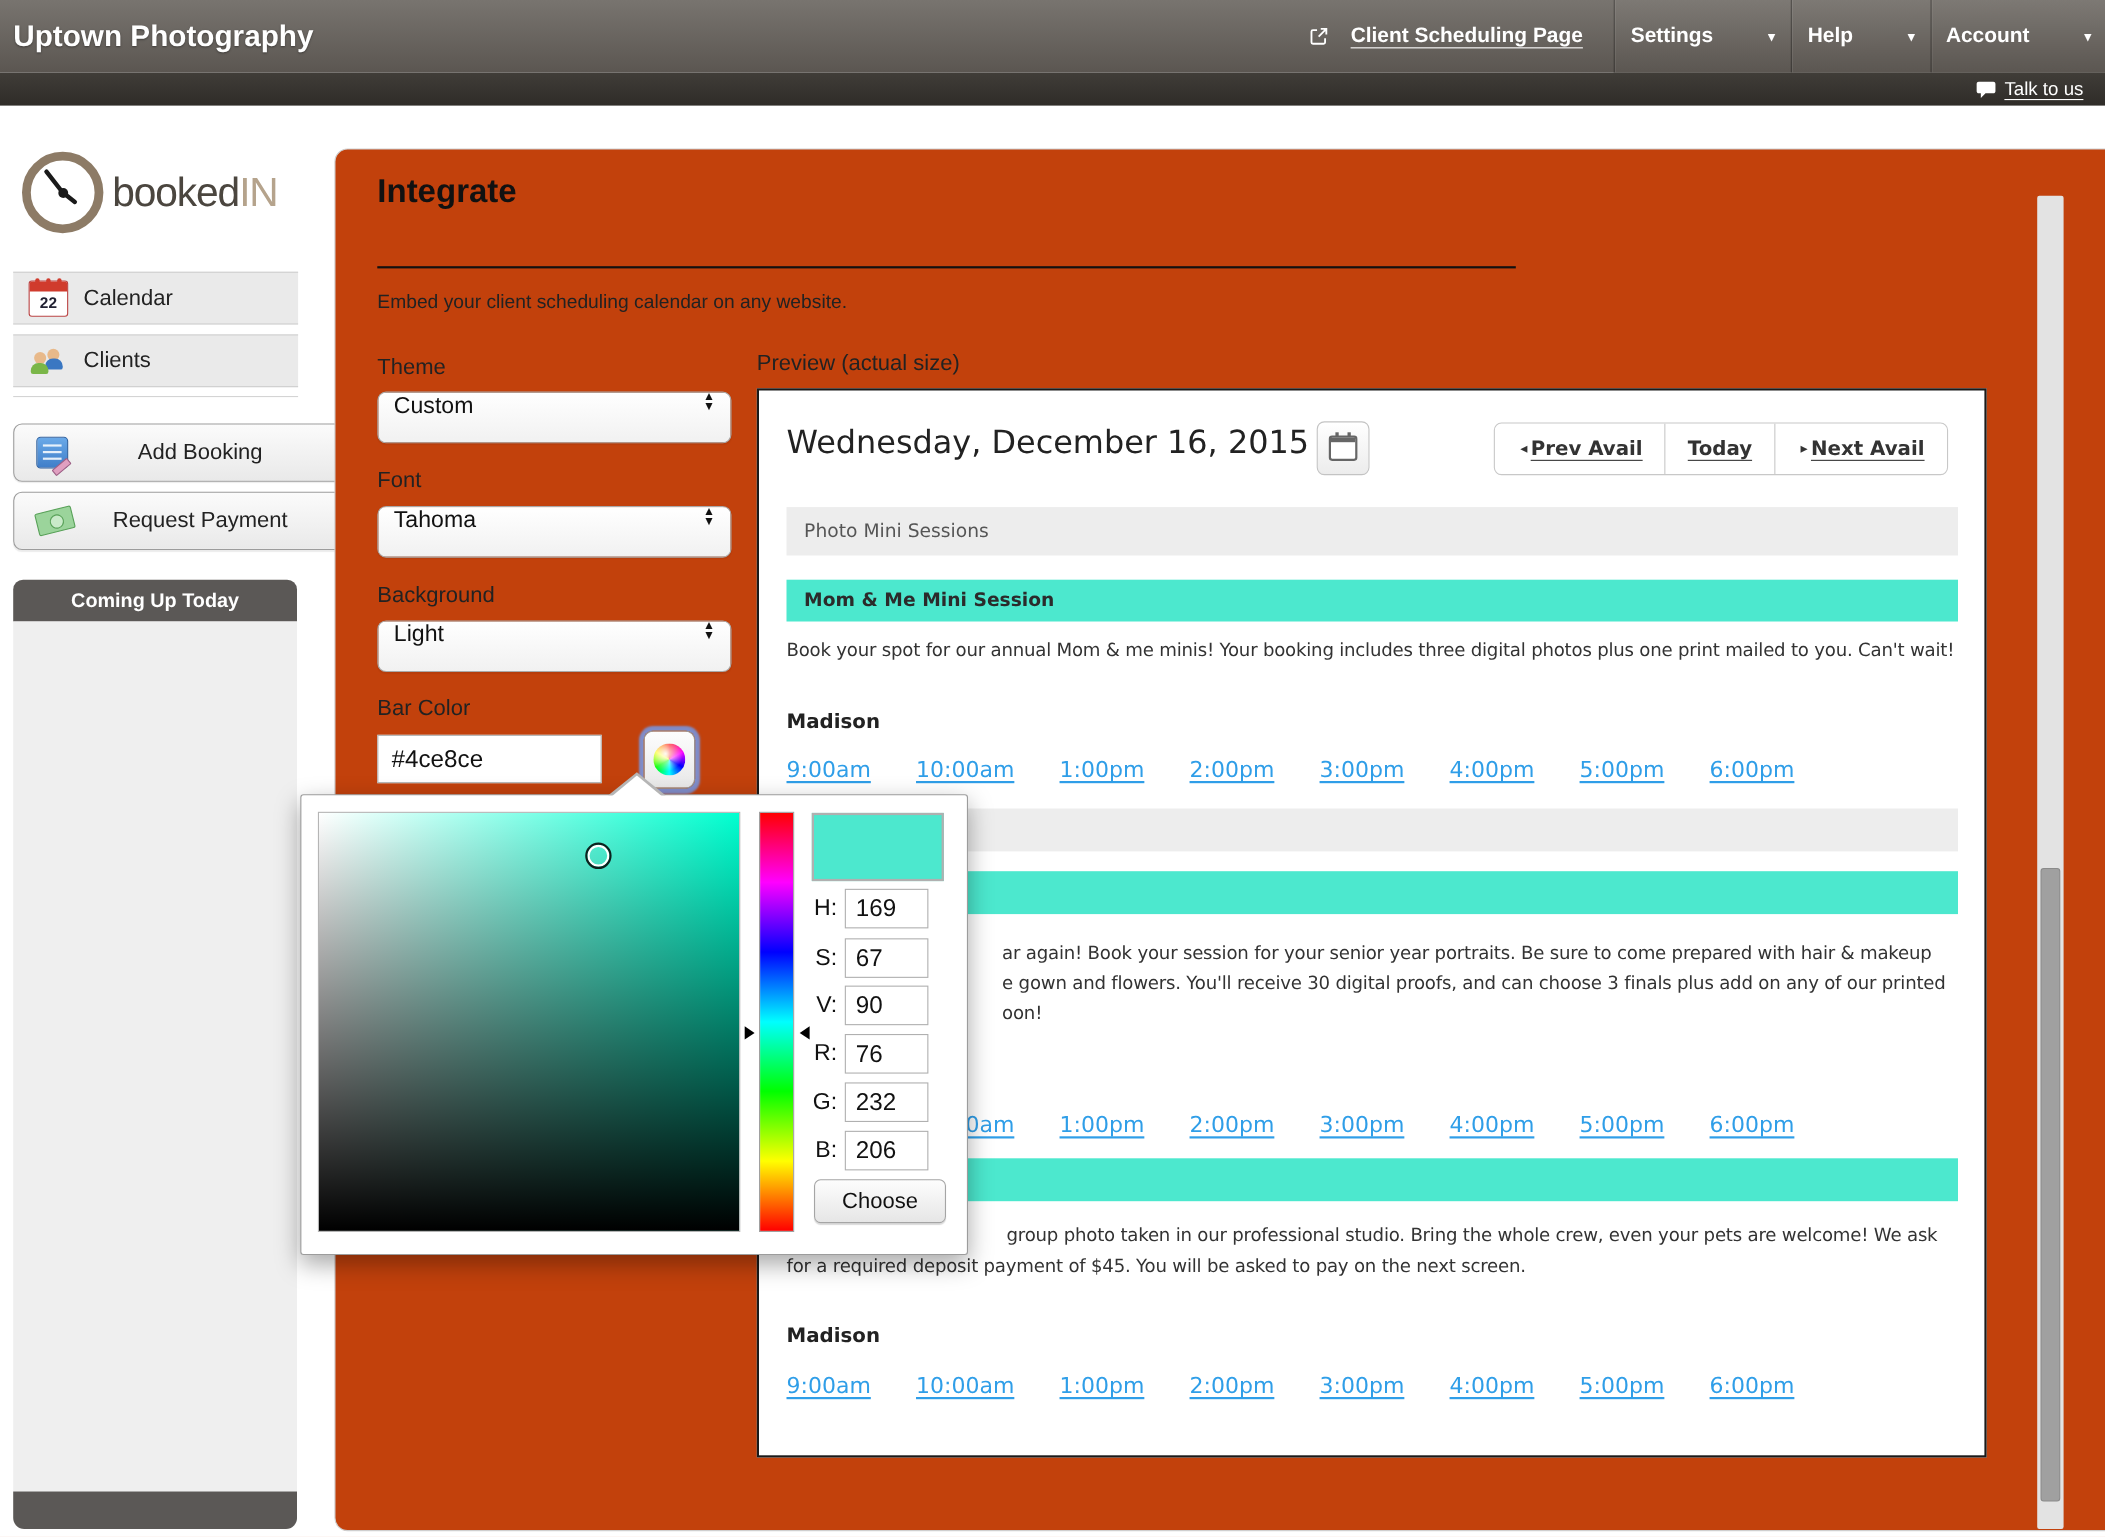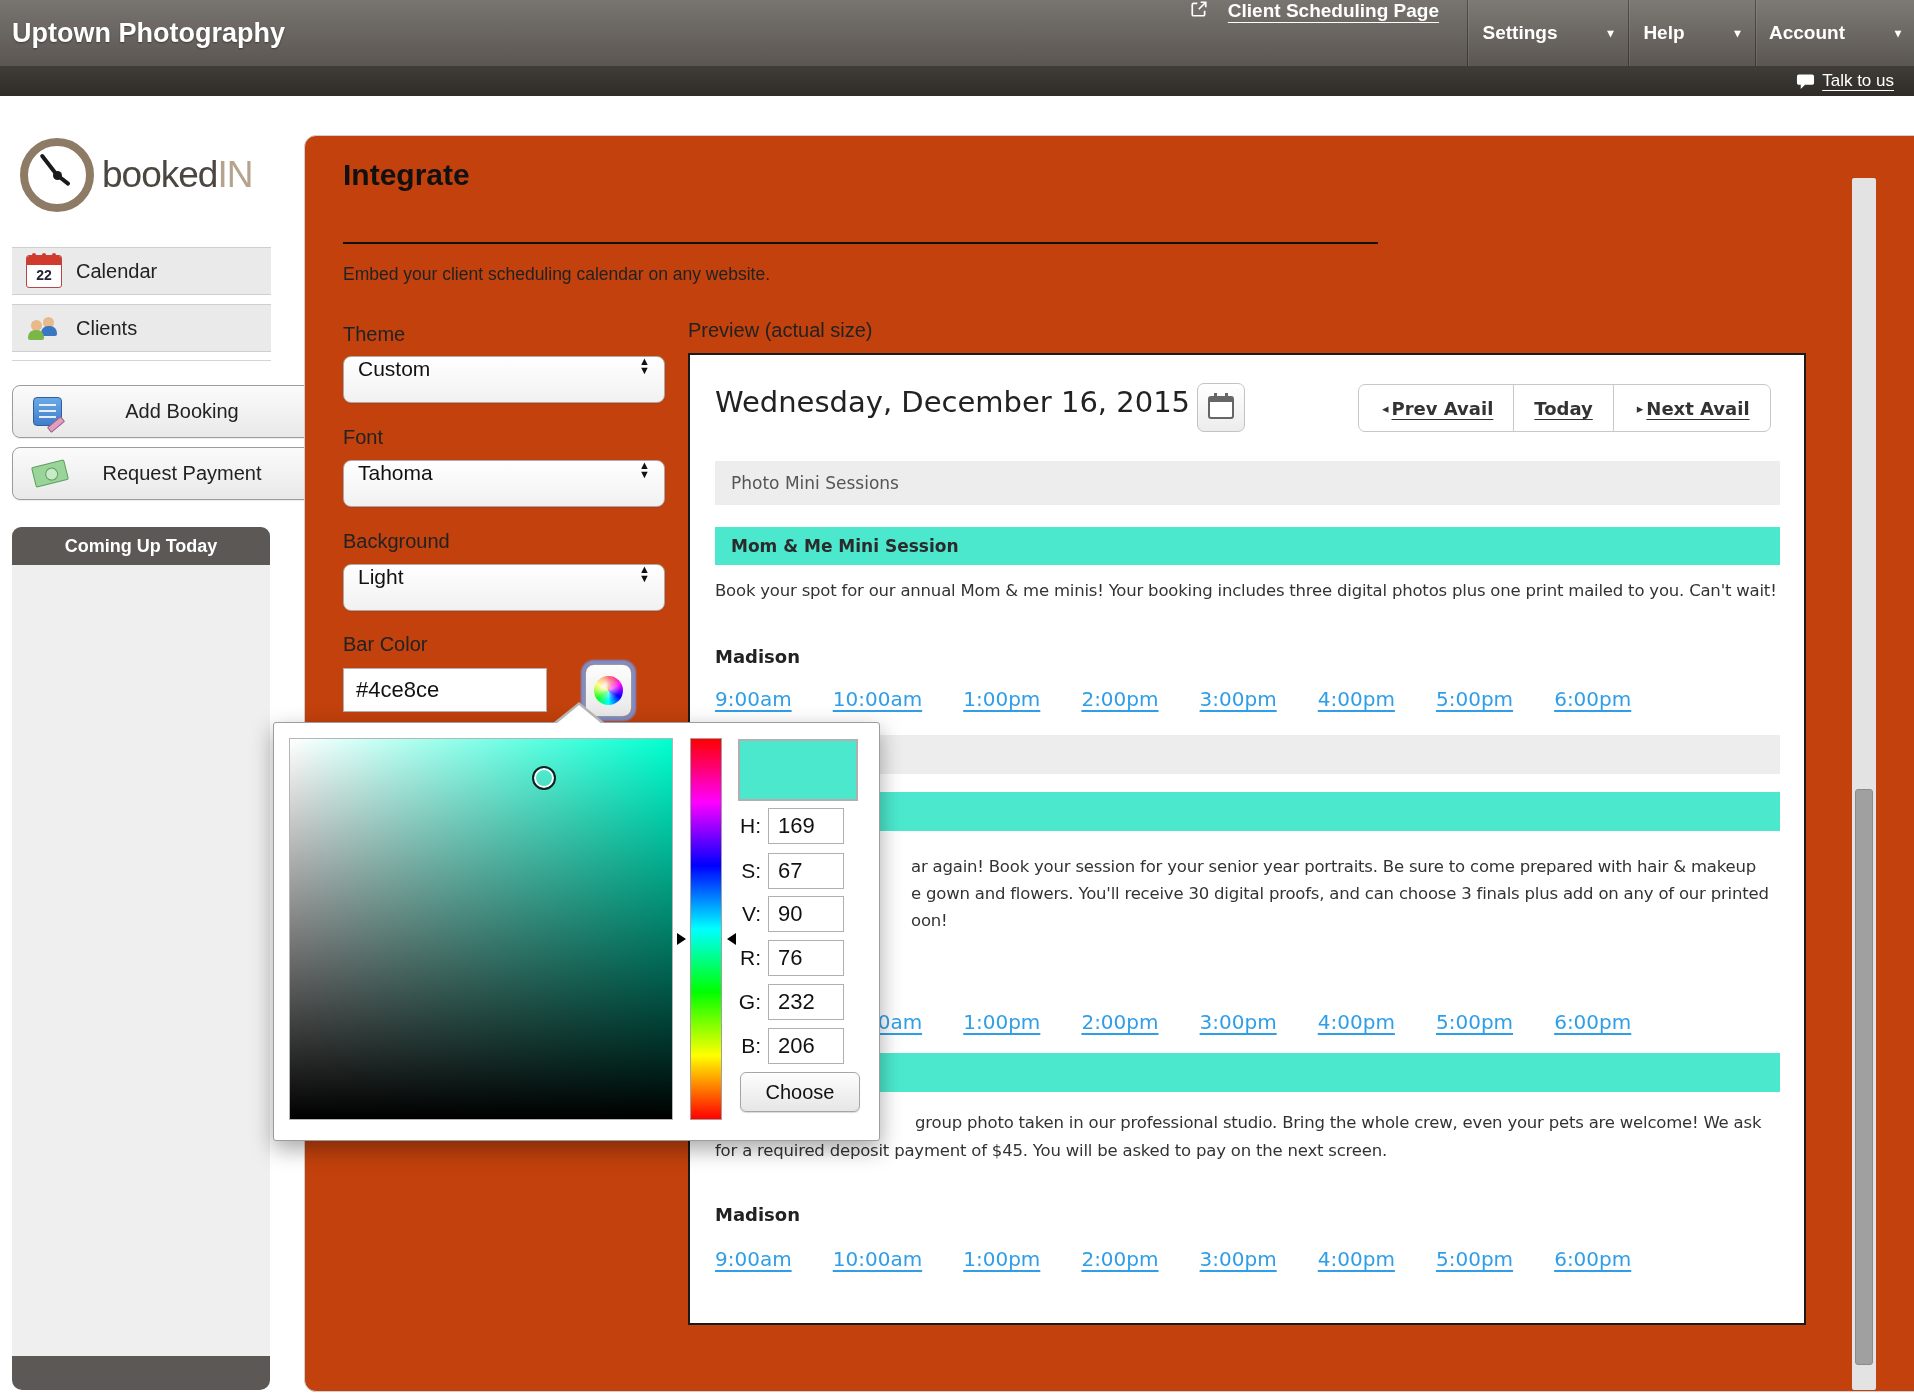--- a/index.html
+++ b/index.html
@@ -7,21 +7,21 @@
           font-family:"Liberation Sans",sans-serif; color:#222; }
   .abs { position:absolute; }
   .nowrap { white-space:nowrap; }
 
   
   #topbar { left:0; top:0; width:1914px; height:66px;
             background:linear-gradient(#78746f,#5b5651); display:flex; align-items:stretch; }
   #app-title { color:#fff; font-size:27px; font-weight:bold; line-height:66px; padding-left:12px;
                text-shadow:0 1px 2px rgba(0,0,0,.4); flex:0 0 auto; }
   #topnav { margin-left:auto; display:flex; align-items:stretch; }
-  .sched-link { display:flex; gap:20px; color:#fff; font-size:19px; font-weight:bold;
+  .sched-link { display:flex; align-items:center; gap:20px; color:#fff; font-size:19px; font-weight:bold;
                 margin-right:28px; cursor:pointer; }
   .sched-link .lbl { text-decoration:underline; text-underline-offset:5px; }
   .toptab { display:flex; align-items:center; justify-content:center; color:#fff; font-size:19px; font-weight:bold;
             border-left:1px solid rgba(0,0,0,.35); box-shadow:inset 1px 0 0 rgba(255,255,255,.08);
             background:linear-gradient(#7d7974,#5b5651); cursor:pointer;gap:44px; }
   .toptab .caret { font-size:12px; margin-left:6px; }
   #tab-settings { width:160px; } #tab-help { width:126px; } #tab-account { width:158px; }
   #subbar { left:0; top:66px; width:1914px; height:30px;
             background:linear-gradient(#403d38,#2f2c28); display:flex; align-items:center; justify-content:flex-end; }
   .talk { display:flex; align-items:center; gap:7px; margin-right:20px; color:#fff; font-size:17px; cursor:pointer; }

